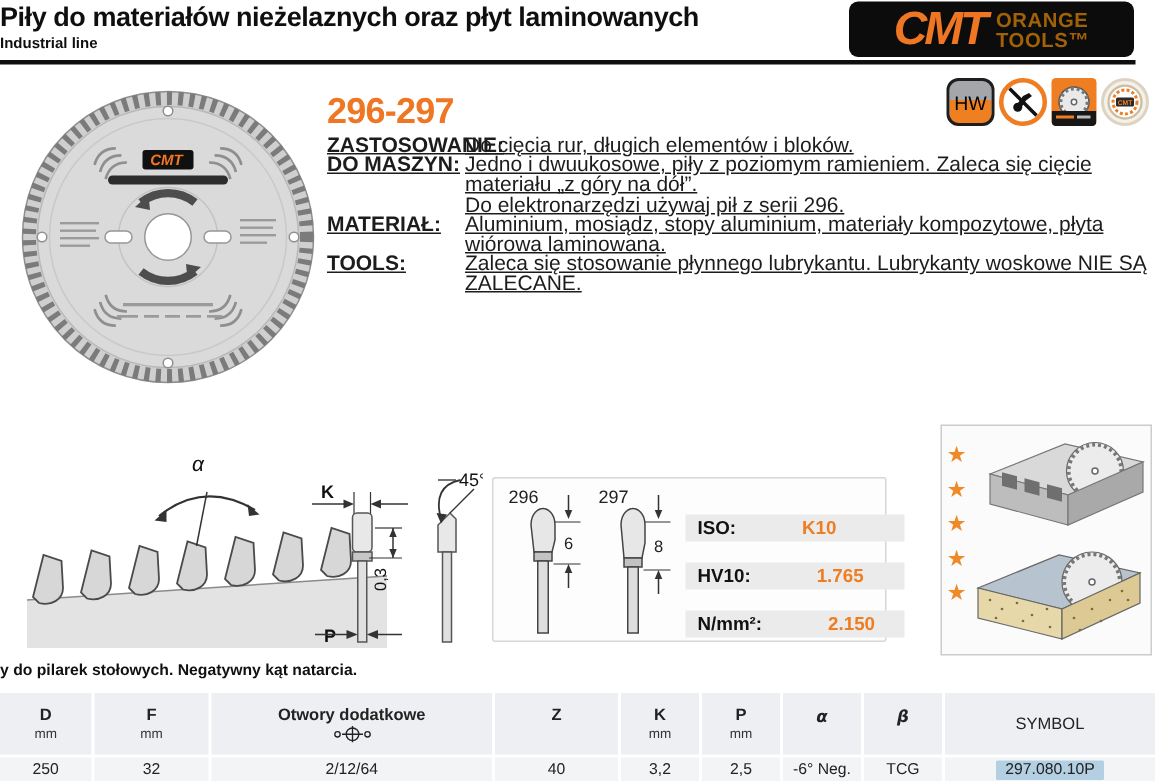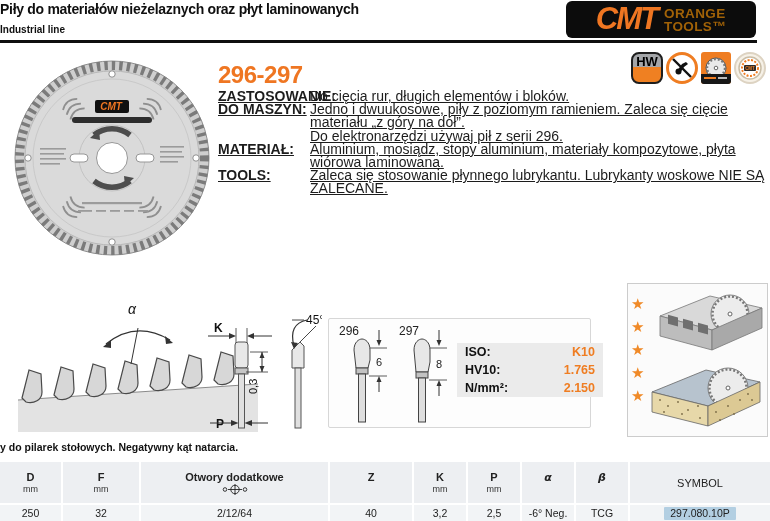--- a/index.html
+++ b/index.html
@@ -2,56 +2,56 @@
 <html><head>
 <meta charset="utf-8">
 <style>
   * { margin:0; padding:0; box-sizing:border-box; }
   html,body { background:#ffffff; }
   #page {
     position:relative; width:770px; height:521px; background:#fff;
     font-family:"Liberation Sans", sans-serif; color:#1a1a1a; overflow:hidden;
   }
   
-  .title { position:absolute; left:0px; top:1px; font-size:14px; font-weight:700;
+  .title { position:absolute; left:0px; top:1px; font-size:18px; font-weight:700;
            letter-spacing:-0.3px; color:#0f0f0f; white-space:nowrap;text-align:center; }
   .subtitle { position:absolute; left:0px; top:24px; font-size:10px; font-weight:700; color:#0f0f0f; }
   .rule { position:absolute; left:0; top:40px; width:757px; height:2.5px; background:#0f0f0f; }
   .logo { position:absolute; left:566px; top:1px; width:190px; height:37px; background:#0c0c0c;
           border-radius:6px; display:flex; align-items:center; justify-content:center; gap:7px; }
   .logo-cmt { color:#ef7622; font-size:31px; font-weight:800; font-style:italic;
               letter-spacing:-2px; line-height:1; transform:translateY(-1px); }
   .logo-right { color:#a16207; font-weight:800; font-size:13.5px; line-height:13px; letter-spacing:0.4px; }
   
   .icons { position:absolute; left:631px; top:52px; display:flex; gap:3px; align-items:center; }
   .hw-icon { width:32px; height:32px; border-radius:8px; border:2.5px solid #1e1e1e;
              background:linear-gradient(#a4a6a9 0 45%, #ef8022 45% 100%);
-             display:flex; align-items:flex-start; justify-content:center;
-             font-size:13px; font-weight:700; color:#000; }
+             display:flex; align-items:center; justify-content:center;
+             font-size:13px; font-weight:400; color:#000; }
   .round-icon { width:32px; height:32px; border-radius:50%; }
   .no-icon { border:3px solid #ef7d22; background:#fff; position:relative; }
   .pack-icon { width:30px; height:32px; background:#ef7d22; border-radius:3px; overflow:hidden; position:relative; }
   .disc-icon { border:2px solid #ddd3c2; background:#f6f1e7; position:relative; }
   
   .code { position:absolute; left:218px; top:61px; font-size:24px; font-weight:700;
           color:#ef7622; letter-spacing:-0.5px; }
   .specs { position:absolute; left:218px; top:90px; width:550px; font-size:14px; line-height:13.2px; color:#1c1c1c;text-decoration:underline; }
   .spec-row { display:grid; grid-template-columns:92px 1fr; }
   .spec-label { font-weight:700; }
   
   .blade { position:absolute; left:6px; top:51px; }
   
   .tooth-diagram { position:absolute; left:10px; top:298px; }
   
   .profile-box { position:absolute; left:328px; top:318px; width:263px; height:110px;
                  border:1px solid #d7d7d7; border-radius:2px; background:#fdfdfd; }
   .profile-box svg { position:absolute; top:3px; }
   .props { position:absolute; left:128px; top:24px; width:146px; }
-  .prop-row { display:flex; justify-content:space-between; align-items:center;
-              background:#ebebeb; height:18px; padding:0 8px; margin-bottom:0; }
+  .prop-row { display:flex; justify-content:flex-start; align-items:center;
+              background:#ebebeb; height:18px; padding:0 8px; margin-bottom:14px;gap:44px; }
   .prop-label { font-size:12.5px; font-weight:700; color:#111; }
   .prop-value { font-size:12.5px; font-weight:700; color:#ef7d22; }
   
   .app-box { position:absolute; left:627px; top:283px; width:141px; height:154px;
              border:1px solid #cccccc; background:#fbfbfb; }
   .stars { position:absolute; left:3px; top:12px; display:flex; flex-direction:column; gap:8px;
            font-size:15px; color:#f08a28; line-height:1; }
   .illus1 { position:absolute; left:22px; top:2px; }
   .illus2 { position:absolute; left:16px; top:72px; }
   

